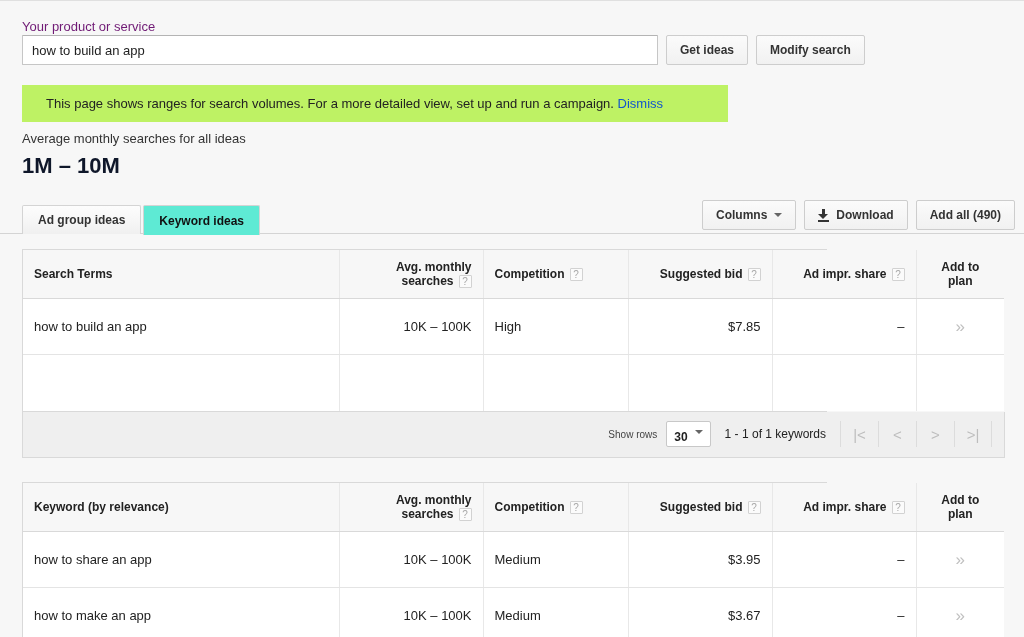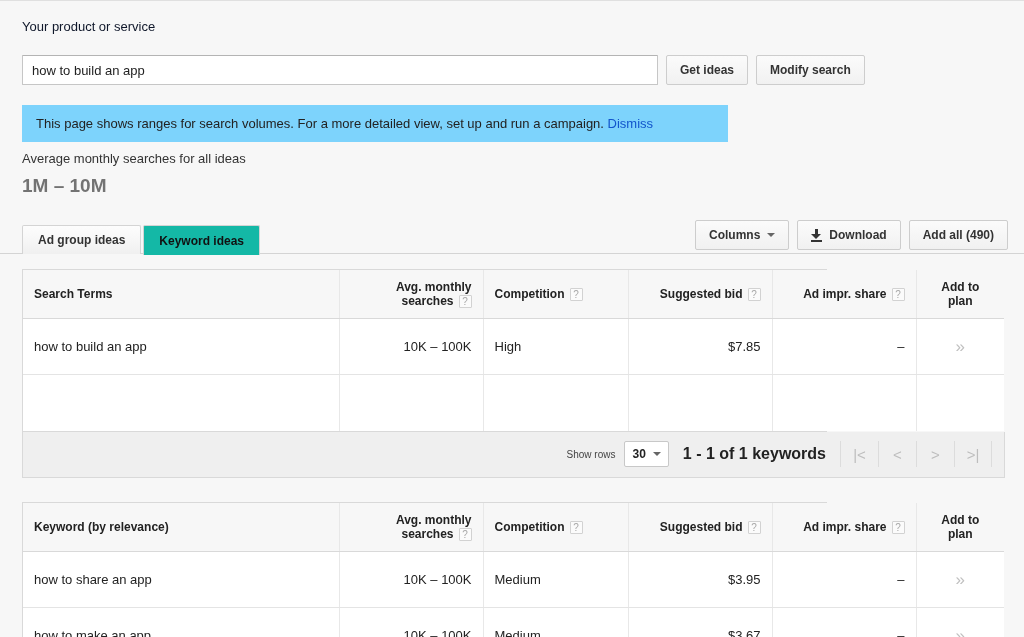--- a/index.html
+++ b/index.html
@@ -20,22 +20,22 @@
     border-top: 1px solid #e0e0e0;
   }
 
   
   .search-section {
     padding: 18px 22px 0 22px;
     background: #f7f7f7;
   }
   .field-label {
     font-size: 13px;
-    color: #0f172a;
-    margin-bottom: 20px;
+    color: #701a75;
+    margin-bottom: 0;
     line-height: 16px;
   }
   .search-row {
     display: flex;
     align-items: stretch;
     gap: 8px;
   }
   .search-input {
     width: 636px;
     height: 30px;
@@ -63,45 +63,45 @@
     white-space: nowrap;
     display: inline-flex;
     align-items: center;
     justify-content: center;
   }
 
   
   .notice {
     margin: 20px 22px 0 22px;
     width: 706px;
-    background: #7dd3fc;
-    padding: 10px 14px;
+    background: #bef264;
+    padding: 10px 24px;
     font-size: 13px;
     color: #222;
     line-height: 17px;
   }
   .notice a {
     color: #1155cc;
     text-decoration: none;
     cursor: pointer;
   }
 
   
   .summary {
     padding: 9px 22px 0 22px;
   }
   .summary-label {
     font-size: 13px;
     color: #333;
     line-height: 16px;
   }
   .summary-value {
-    font-size: 19px;
+    font-size: 22px;
     font-weight: bold;
-    color: #737373;
+    color: #0f172a;
     margin-top: 7px;
     line-height: 23px;
   }
 
   
   .tabbar {
     position: relative;
     margin-top: 27px;
     height: 30px;
     padding-left: 22px;
@@ -126,31 +126,31 @@
     font-weight: bold;
     color: #333;
     border: 1px solid #d4d4d4;
     border-bottom: none;
     border-radius: 2px 2px 0 0;
     background: linear-gradient(#fdfdfd, #f0f0f0);
     cursor: pointer;
     margin-right: 2px;
   }
   .tab.active {
-    background: #14b8a6;
+    background: #5eead4;
     height: 30px;
     color: #111;
     border-color: #d4d4d4;
     margin-bottom: -1px;
   }
 
   
   .toolbar {
     position: absolute;
-    right: 16px;
+    right: 9px;
     bottom: 4px;
     display: flex;
     gap: 8px;
     z-index: 3;
   }
   .dl-icon {
     display: inline-block;
     width: 11px;
     height: 12px;
     margin-right: 7px;
@@ -276,34 +276,33 @@
     gap: 0;
   }
   .pager .lbl {
     font-size: 10px;
     color: #444;
     margin-right: 9px;
   }
   .rows-select {
     height: 26px;
     min-width: 44px;
-    padding: 0 7px;
+    padding: 8px 7px;
     display: inline-flex;
-    align-items: center;
     font-size: 12px;
     font-weight: bold;
     color: #222;
     background: #fff;
     border: 1px solid #c8c8c8;
     border-radius: 2px;
     cursor: pointer;
   }
   .range {
-    font-size: 16px;
-    font-weight: bold;
+    font-size: 12px;
+    font-weight: normal;
     color: #222;
     margin: 0 14px 0 14px;
   }
   .nav-btn {
     width: 38px;
     height: 26px;
     display: inline-flex;
     align-items: center;
     justify-content: center;
     font-size: 15px;

